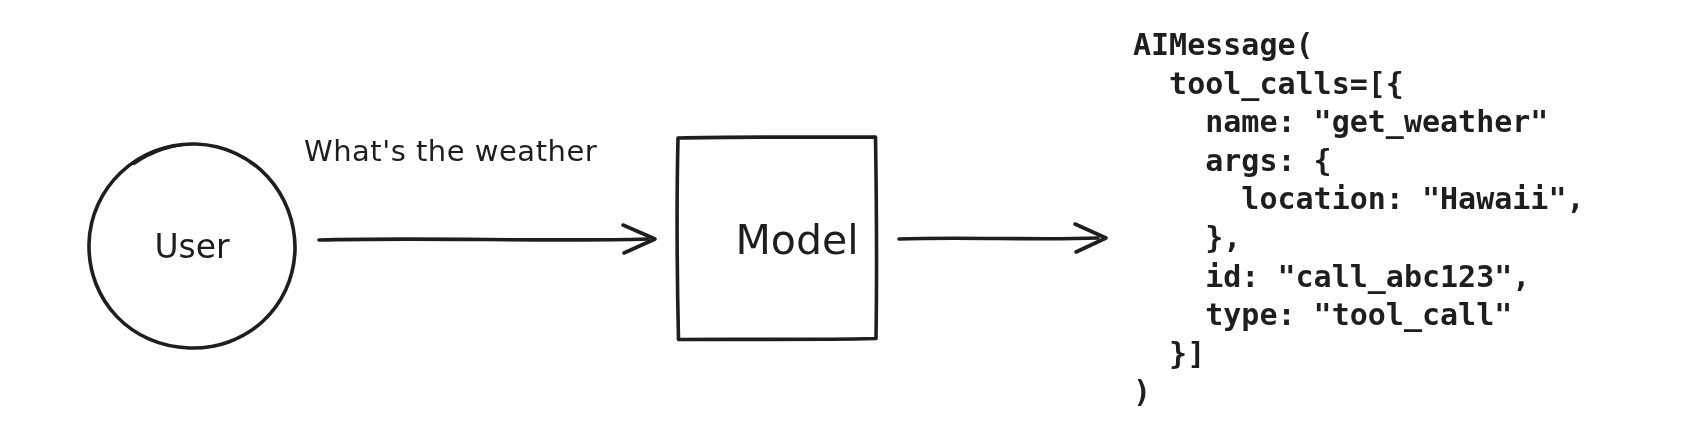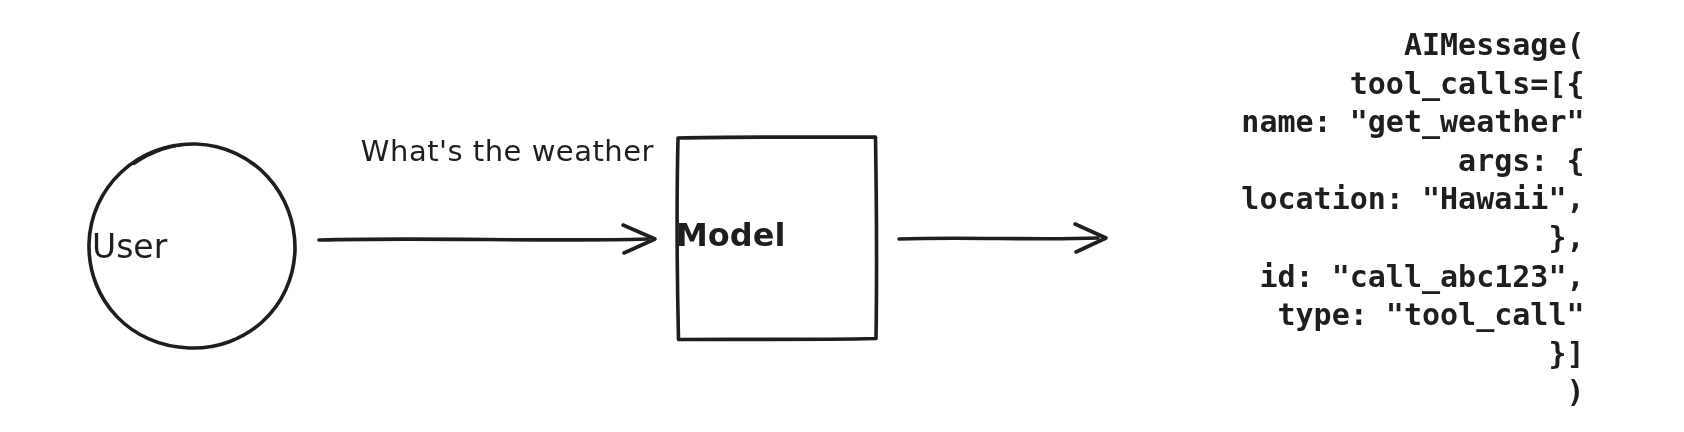--- a/index.html
+++ b/index.html
@@ -24,47 +24,46 @@
     fill: none;
     stroke: var(--stroke, #1e1e1e);
     stroke-width: 3.6;
     stroke-linecap: round;
     stroke-linejoin: round;
   }
   .sketch.thin { stroke-width: 2.2; }
 
   .label {
     position: absolute;
-    text-align: left;
+    text-align: center;
     white-space: nowrap;
   }
 
   .user-label  { left: 92px;  top: 227px; width: 200px; font-size: 33px; }
-  .model-label { left: 676px; top: 216px; width: 242px; font-size: 32px; font-weight: bold; }
+  .model-label { left: 676px; top: 216px; width: 242px; font-size: 41px; }
 
   .message {
     position: absolute;
     left: 304px; top: 131px; width: 350px;
-    text-align: right;
+    text-align: left;
     font-size: 29px;
     line-height: 40px;
     letter-spacing: 0.5px;
   }
 
   .code {
     position: absolute;
     left: 1133px; top: 26px;
     margin: 0;
     font-family: "DejaVu Sans Mono", "Liberation Mono", monospace;
     font-weight: bold;
     font-size: 30px;
     line-height: 38.6px;
     color: var(--code-text, #1e1e1e);
     white-space: pre;
-    text-align: right;
   }
 </style>
 </head>
 <body>
 
 <div class="canvas">
 
   <svg class="layer" viewBox="0 0 1684 432" aria-hidden="true">
 
     <path class="sketch" d="M 196,144

